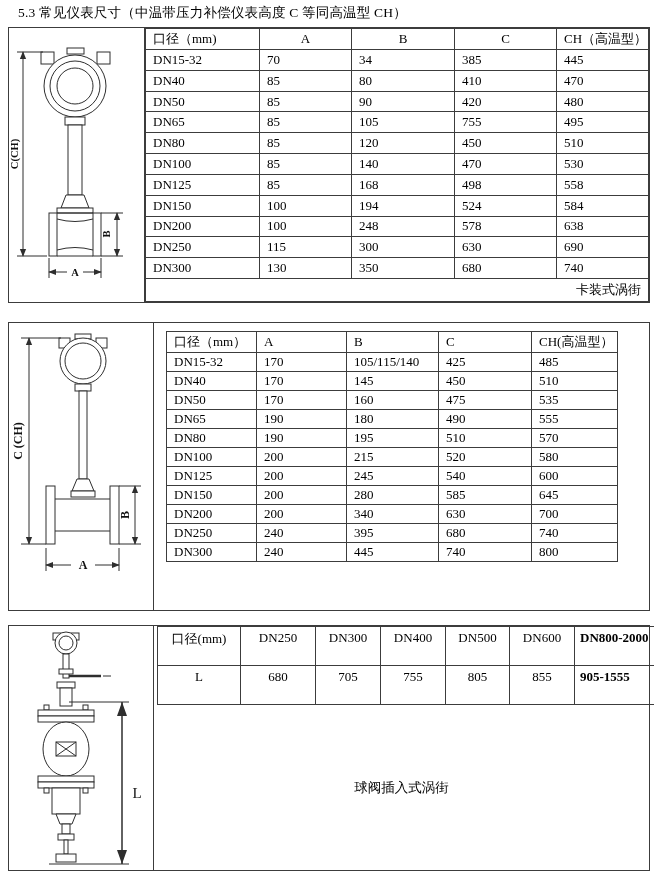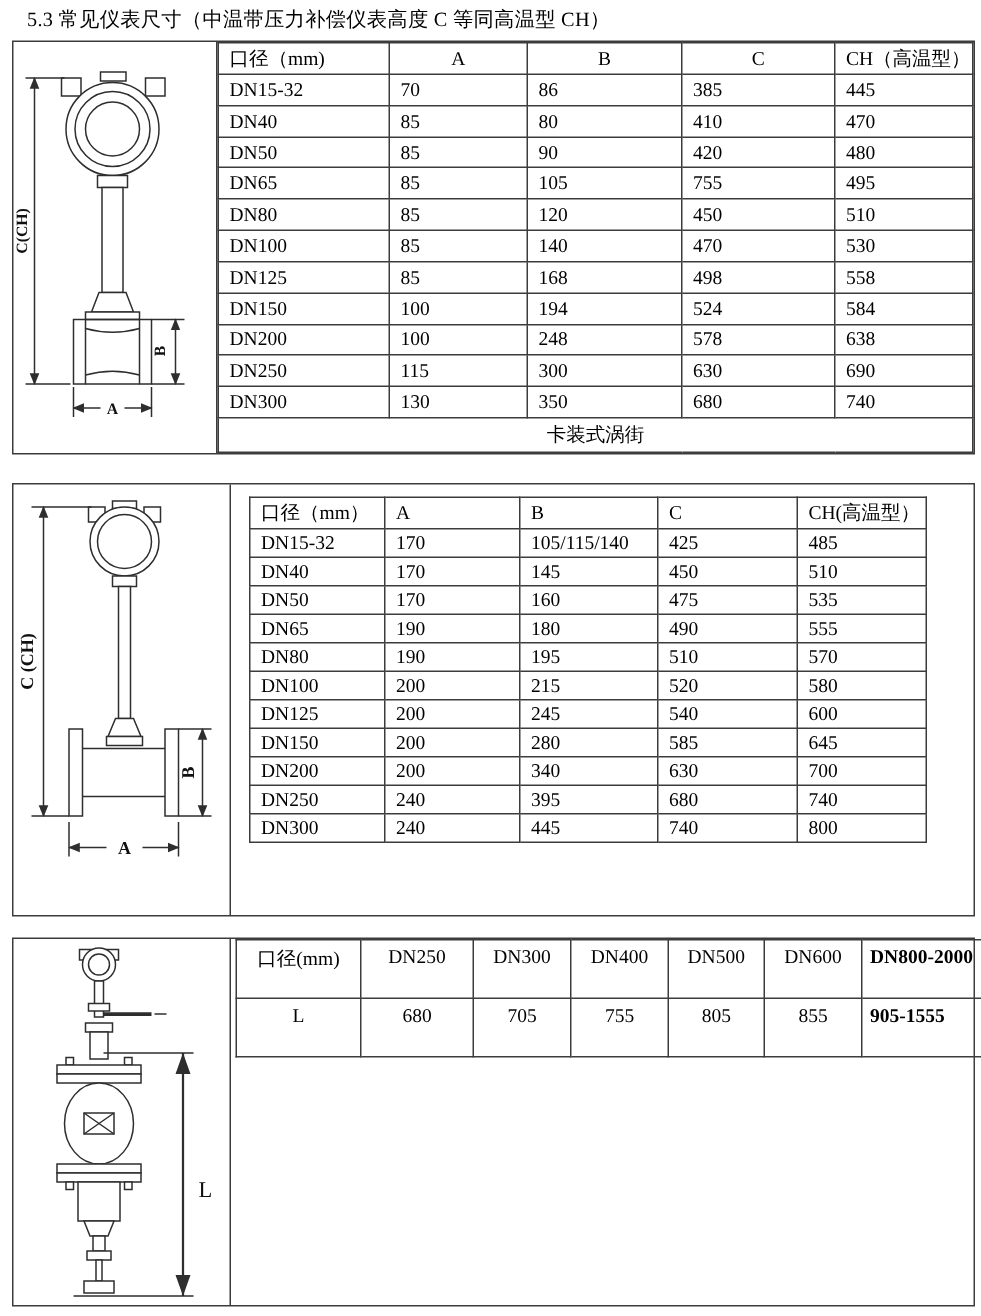--- a/index.html
+++ b/index.html
@@ -16,21 +16,21 @@
   #sec1 .pane{width:135px;}
   #sec2 .pane{width:144px;}
   #sec3 .pane{width:144px;}
   .pane svg{display:block;}
   .rightcol{flex:1;display:flex;flex-direction:column;min-width:0;}
   table{border-collapse:collapse;table-layout:fixed;font-size:13px;padding-left:8px;}
   th,td{border:1px solid #3c3c3c;padding:1px 7px;font-weight:normal;text-align:left;vertical-align:middle;white-space:nowrap;overflow:hidden;}
   .t1{width:100%;height:100%;}
   .t1 thead th{text-align:center;}
   .t1 thead th:first-child{text-align:left;}
-  .tfoot-cell{text-align:center;}
+  .tfoot-cell{text-align:right;}
   .t2{width:452px;height:202px;margin-left:12px;flex:none;margin-top:8px;}
   .footer-area{flex:1;display:flex;align-items:center;justify-content:center;font-size:13.5px;}
   .t3{width:548px;margin-left:3px;flex:none;}
   .t3 th,.t3 td{text-align:center;vertical-align:top;white-space:normal;padding:3px 5px;height:39px;box-sizing:border-box;}
   .t3 th:last-child,.t3 td:last-child{text-align:left;font-weight:bold;}
   .dim-text{font-size:10.5px;font-weight:bold;fill:#111;font-family:"Liberation Serif","DejaVu Serif",serif;}
   .dim-text-lg{font-size:15px;fill:#111;font-family:"Liberation Serif","DejaVu Serif",serif;}
   .ln{stroke:#2e2e2e;stroke-width:1;fill:none;}
   .fig{stroke:#2e2e2e;stroke-width:1;fill:#fff;}
 </style>
@@ -93,21 +93,21 @@
             <th>A</th>
             <th>B</th>
             <th>C</th>
             <th>CH（高温型）</th>
           </tr>
       </thead>
       <tbody>
           <tr>
             <td>DN15-32</td>
             <td>70</td>
-            <td>86</td>
+            <td>34</td>
             <td>385</td>
             <td>445</td>
           </tr>
           <tr>
             <td>DN40</td>
             <td>85</td>
             <td>80</td>
             <td>410</td>
             <td>470</td>
           </tr>
@@ -394,14 +394,15 @@
             <td>L</td>
             <td>680</td>
             <td>705</td>
             <td>755</td>
             <td>805</td>
             <td>855</td>
             <td>905-1555</td>
           </tr>
         </tbody>
     </table>
+    <div class="footer-area">球阀插入式涡街</div>
   </div>
 </div>
 
 </body></html>

